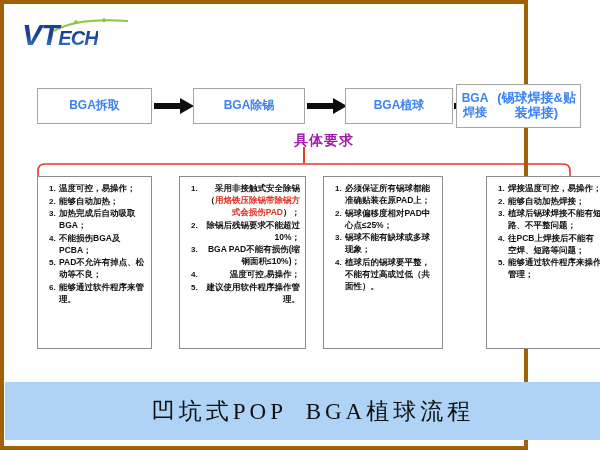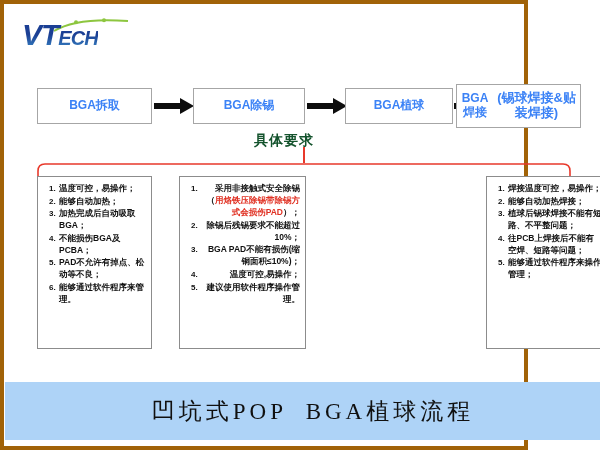--- a/index.html
+++ b/index.html
@@ -52,21 +52,21 @@
   .flowbox .l2{font-size:13px;}
   .arrow{
     position:absolute;
     height:18px;
     display:block;
   }
 
   
   #reqlabel{
     position:absolute;left:250px;top:128px;width:100px;
-    text-align:left;font-size:14px;font-weight:bold;color:#14532d;
+    text-align:right;font-size:14px;font-weight:bold;color:#a21caf;
     letter-spacing:1px;
   }
   #bracket{position:absolute;left:20px;top:143px;width:560px;height:35px;}
 
   
   .reqbox{
     position:absolute;top:172px;height:173px;
     border:1px solid #8c8c8c;
     background:#ffffff;
     box-sizing:border-box;
@@ -167,20 +167,28 @@
   <div class="reqbox" style="left:175px;width:127px;text-align:right;">
     <ol>
       <li><span>采用非接触式安全除锡（</span><span class="red">用烙铁压除锡带除锡方式会损伤PAD</span><span>）；</span></li>
       <li>除锡后残锡要求不能超过10%；</li>
       <li>BGA PAD不能有损伤(缩铜面积≤10%)；</li>
       <li>温度可控,易操作；</li>
       <li>建议使用软件程序操作管理。</li>
     </ol>
   </div>
 
+  <div class="reqbox" style="left:319px;width:120px;">
+    <ol>
+      <li>必须保证所有锡球都能准确贴装在原PAD上；</li>
+      <li>锡球偏移度相对PAD中心点≤25%；</li>
+      <li>锡球不能有缺球或多球现象；</li>
+      <li>植球后的锡球要平整，不能有过高或过低（共面性）。</li>
+    </ol>
+  </div>
 
   <div class="reqbox" style="left:482px;width:122px;">
     <ol>
       <li>焊接温度可控，易操作；</li>
       <li>能够自动加热焊接；</li>
       <li>植球后锡球焊接不能有短路、不平整问题；</li>
       <li>往PCB上焊接后不能有空焊、短路等问题；</li>
       <li>能够通过软件程序来操作管理；</li>
     </ol>
   </div>

